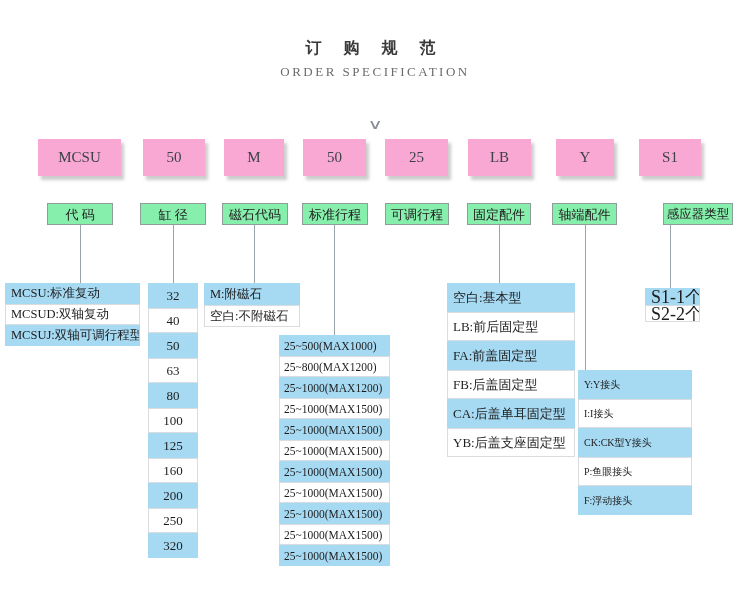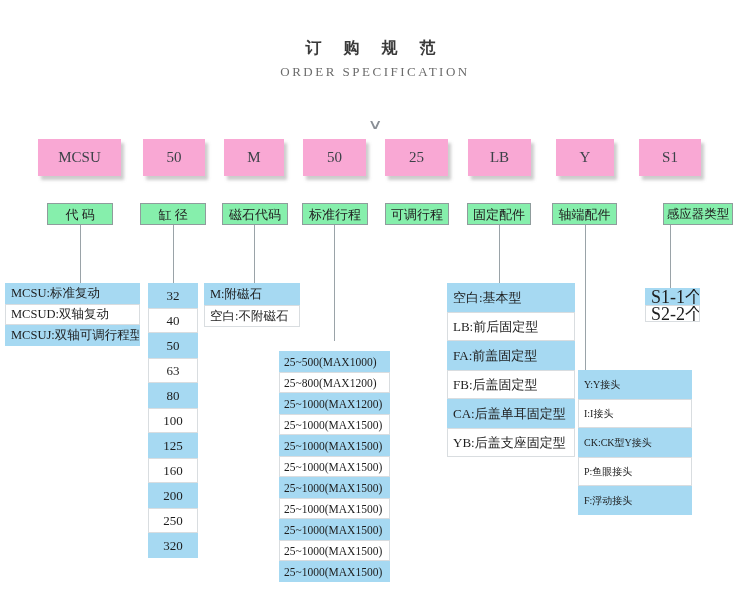--- a/index.html
+++ b/index.html
@@ -46,21 +46,21 @@
   .col{position:absolute;}
   .col .row{
     box-sizing:border-box;display:flex;align-items:center;
     padding-left:5px;font-size:12.5px;color:#1d1d1d;white-space:nowrap;overflow:hidden;
   }
   .col .row:nth-child(odd){background:#a6d9f2;border:1px solid rgba(0,0,0,0);}
   .col .row:nth-child(even){background:#ffffff;border:1px solid #d9dde0;}
   .col-code{left:5px;top:283px;}     .col-code .row{width:135px;height:21px;}
   .col-bore{left:148px;top:283px;}   .col-bore .row{width:50px;height:25px;justify-content:center;padding-left:0;font-size:13px;}
   .col-magnet{left:204px;top:283px;} .col-magnet .row{width:96px;height:22px;}
-  .col-stroke{left:279px;top:351px;text-align:center;} .col-stroke .row{width:111px;height:21px;font-size:11.5px;padding-left:4px;}
+  .col-stroke{left:279px;top:335px;text-align:center;} .col-stroke .row{width:111px;height:21px;font-size:11.5px;padding-left:4px;}
   .col-mount{left:447px;top:283px;}  .col-mount .row{width:128px;height:29px;font-size:13px;}
   .col-shaft{left:578px;top:370px;}  .col-shaft .row{width:114px;height:29px;font-size:10px;}
   .col-sensor{left:645px;top:288px;} .col-sensor .row{width:55px;height:17px;font-size:18px;}
 </style>
 </head>
 <body>
 
 <div class="canvas">
 
   <div class="header">

